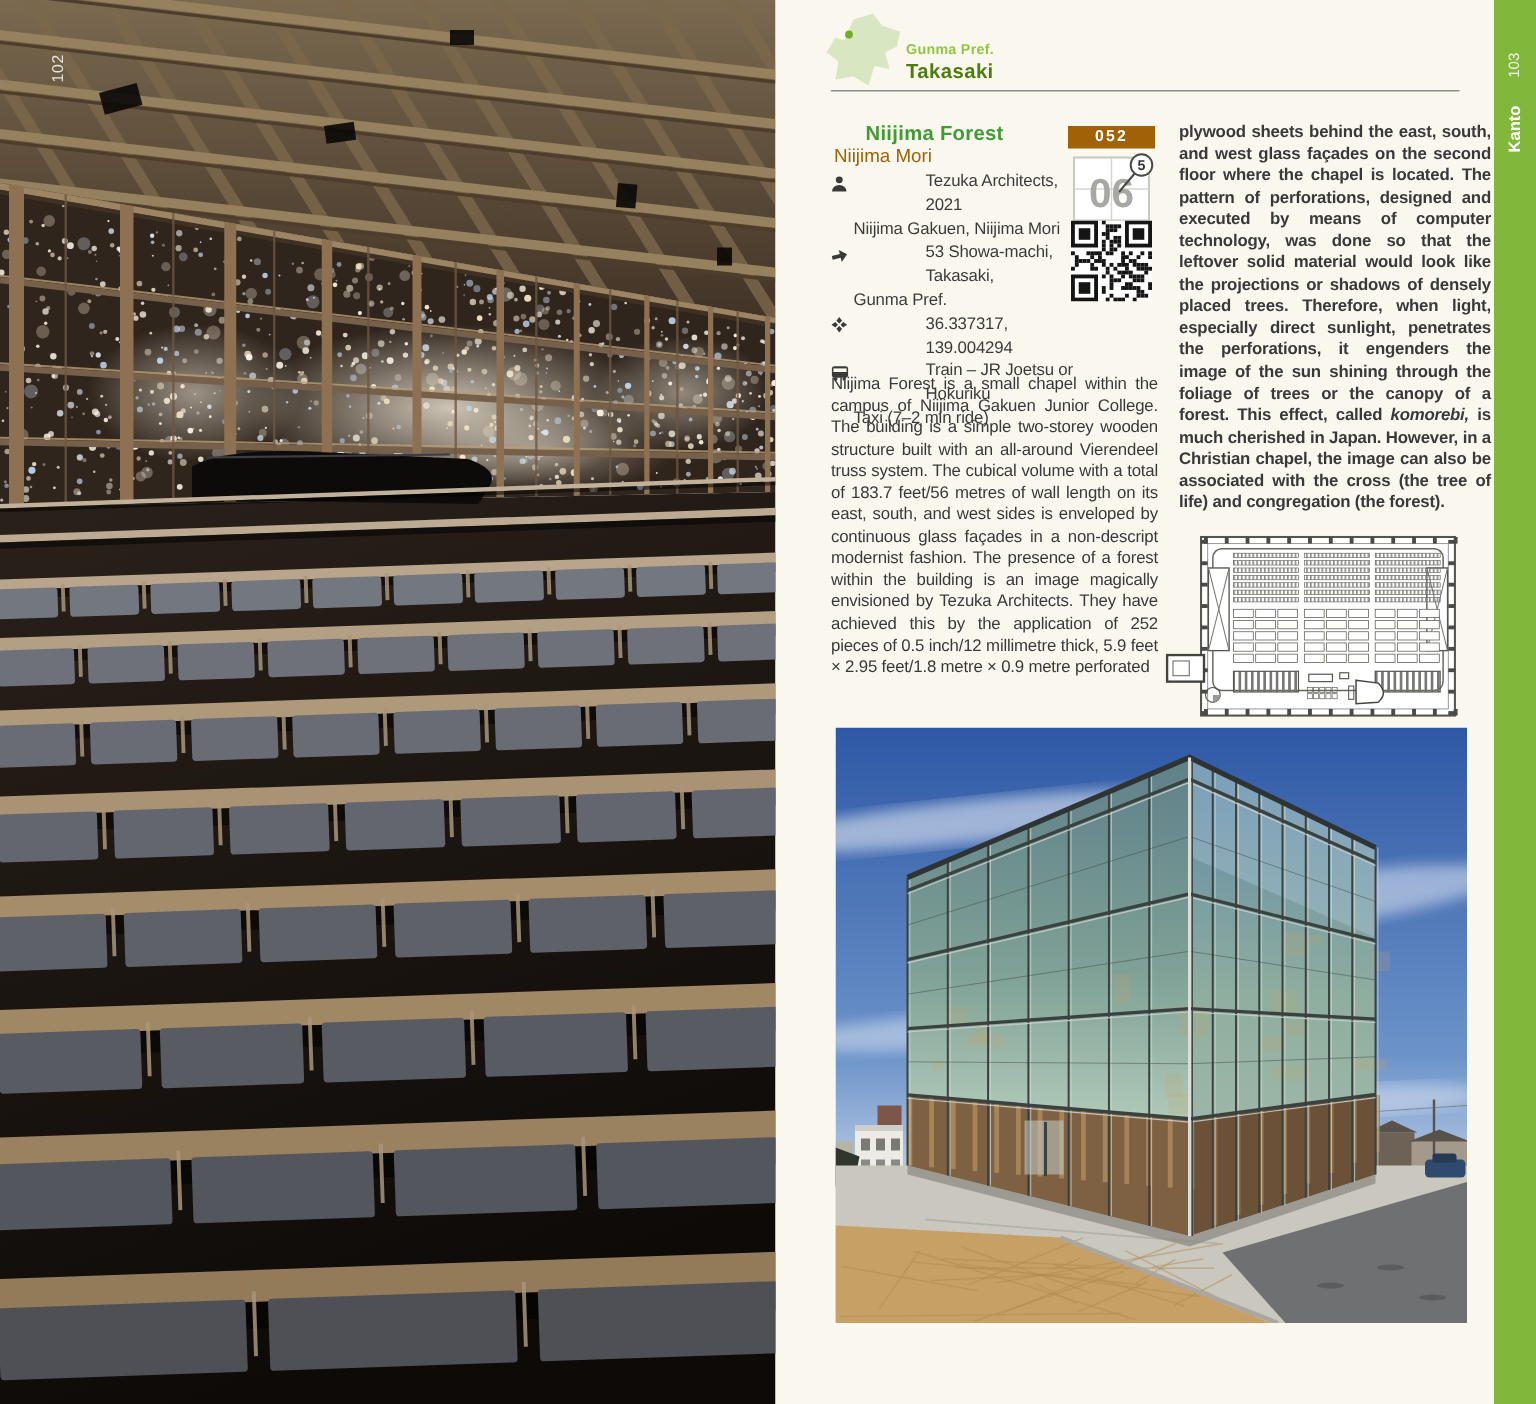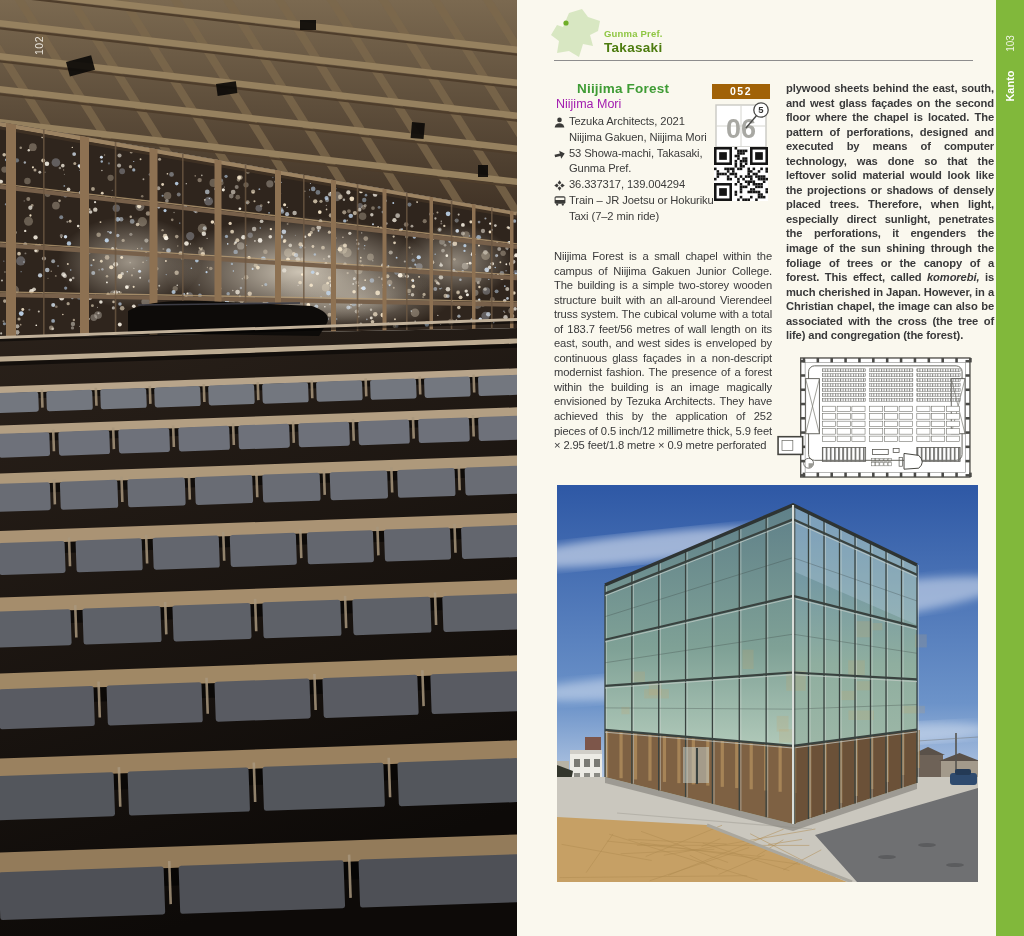--- a/index.html
+++ b/index.html
@@ -13,26 +13,26 @@
   
   #sidebar{right:0;top:0;width:28px;height:936px;background:#81B83B;}
   .vtext{position:absolute;white-space:nowrap;transform:rotate(-90deg);transform-origin:center;}
   #page-num-right{top:38px;left:-9px;width:46px;text-align:center;font-size:10px;color:#EFF4E2;}
   #region-label{top:80px;left:-16px;width:60px;text-align:center;font-size:11px;font-weight:bold;color:#FFFFFF;}
   #page-num-left{left:30px;top:26px;width:18px;}
   #page-num-left span{display:block;transform:rotate(-90deg) translate(-14px,0);transform-origin:center;
         font-size:10.5px;color:#E9E4DA;letter-spacing:.5px;}
   
   #entry-title{left:556px;top:81px;font-size:13.5px;font-weight:bold;color:#3F9C35;letter-spacing:.2px;padding-left:21px;}
-  #entry-subtitle{left:556px;top:97px;font-size:12.5px;color:#a21caf;}
+  #entry-subtitle{left:556px;top:97px;font-size:12.5px;color:#a16207;}
   #badge{left:712px;top:84px;width:58px;height:15px;background:#a16207;color:#fff;font-size:10.5px;
          font-weight:bold;text-align:center;line-height:15px;letter-spacing:1.5px;}
   
   #info-list{left:554px;top:114px;width:165px;font-size:11.2px;line-height:15.8px;letter-spacing:-.1px;}
-  .info-row{display:flex;}
+  .info-row{display:flex;gap:48px;}
   .ico{width:15px;flex:0 0 15px;padding-top:2.5px;}
   .ico svg{display:block;}
   .cont{padding-left:15px;}
   
   .bodycol{font-size:11.2px;line-height:14.55px;text-align:justify;letter-spacing:-.12px;color:#39393A;}
   #col1{left:554px;top:249px;width:218px;}
   #col2{left:786px;top:81px;width:208px;font-weight:bold;}
   
   #interior-photo{left:0;top:0;}
   #building-photo{left:557px;top:485px;}

